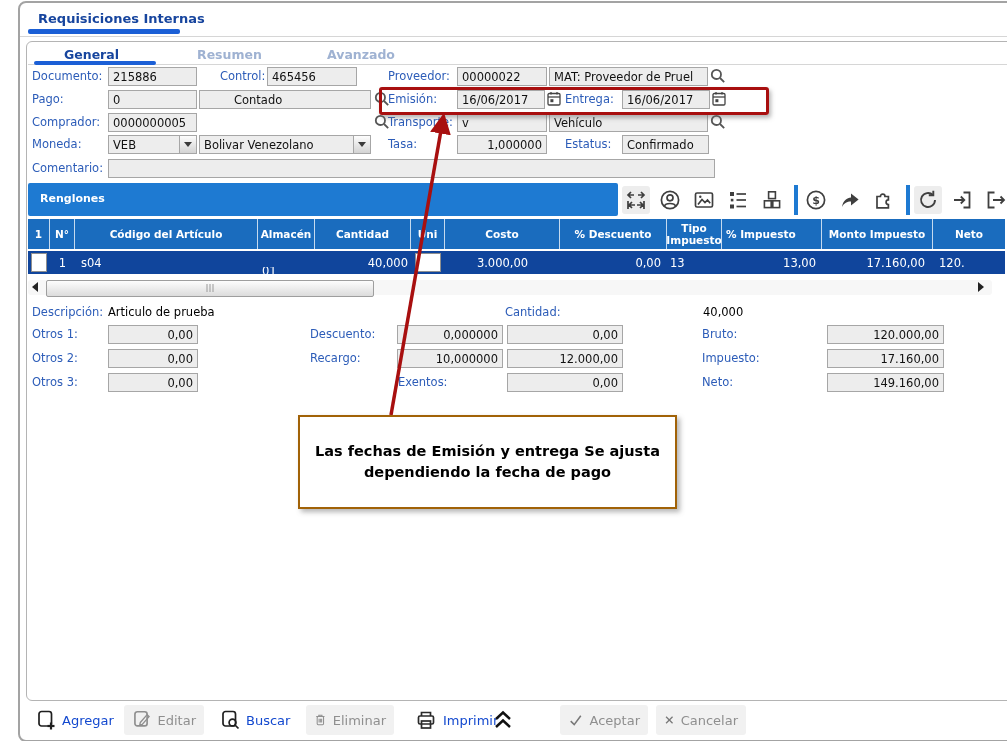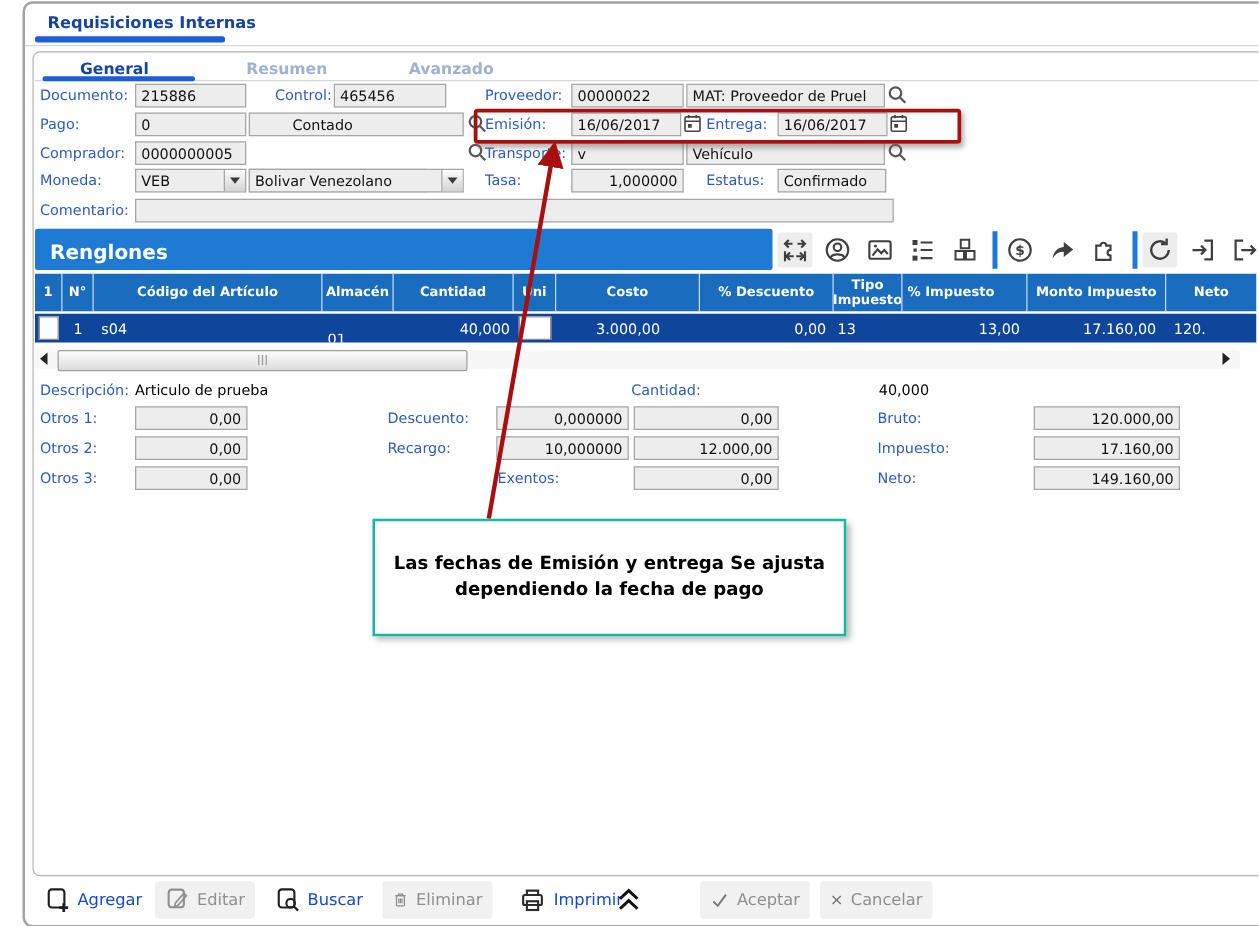--- a/index.html
+++ b/index.html
@@ -24,40 +24,40 @@
   #panel{position:absolute;left:6px;top:38px;width:994px;height:658px;border:1px solid #b4b4b4;border-radius:6px;background:#fff;}
   
   .dd{position:absolute;height:19px;box-sizing:border-box;background:#ededed;border:1px solid #a6a6a6;}
   .dd .txt{position:absolute;left:4px;top:2px;font-size:11.5px;color:#111;white-space:nowrap;}
   .dd .btn{position:absolute;right:0;top:0;width:17px;height:17px;background:linear-gradient(#fdfdfd,#d3d3d3);
            border-left:1px solid #a6a6a6;box-sizing:border-box;}
   .dd .btn:after{content:"";position:absolute;left:4px;top:6px;border-left:4px solid transparent;
            border-right:4px solid transparent;border-top:5px solid #3a3a3a;}
   
   #rbar{position:absolute;left:8px;top:180px;width:590px;height:33px;background:#1e7ad2;border-radius:2px;}
-  #rbar span{position:absolute;left:12px;top:9px;color:#fff;font-weight:bold;font-size:16px;}
+  #rbar span{position:absolute;left:12px;top:9px;color:#fff;font-weight:bold;font-size:11px;}
   .ticon{position:absolute;top:183px;width:28px;height:28px;display:flex;align-items:center;justify-content:center;cursor:pointer;}
   .ticon.bg{background:#ededed;border-radius:3px;}
   .tsep{position:absolute;top:182px;width:4px;height:30px;background:#1e7ad2;}
   
   #thead{position:absolute;left:8px;top:216px;width:977px;height:30px;background:#1a6cbe;display:flex;}
   #thead .hc{box-sizing:border-box;border-right:1px solid rgba(255,255,255,.75);color:#fff;font-weight:bold;
              font-size:10.5px;display:flex;align-items:center;justify-content:center;text-align:center;line-height:1.15;overflow:hidden;}
   #thead .hc:last-child{border-right:none;}
   #trow{position:absolute;left:8px;top:248px;width:977px;height:23px;background:#10459c;display:flex;cursor:pointer;}
   #trow .rc{box-sizing:border-box;color:#fff;font-size:11.5px;display:flex;align-items:center;overflow:hidden;}
   .wbox{background:#fff;border:1px solid #8f8f8f;box-sizing:border-box;}
   
   .sb-arrow{position:absolute;width:0;height:0;cursor:pointer;}
   #sb-thumb{position:absolute;left:26px;top:277px;width:326px;height:15px;border:1px solid #9e9e9e;border-radius:2px;
             background:linear-gradient(#fdfdfd,#dcdcdc);cursor:pointer;}
   #sb-thumb .grip{position:absolute;left:50%;top:3px;transform:translateX(-50%);display:flex;gap:2px;}
   #sb-thumb .grip i{width:1px;height:8px;background:#9a9a9a;}
   
-  #callout{position:absolute;left:278px;top:412px;width:379px;height:94px;background:#fff;border:2px solid #14b8a6;
+  #callout{position:absolute;left:278px;top:412px;width:379px;height:94px;background:#fff;border:2px solid #a16207;
            box-shadow:3px 3px 5px rgba(90,90,90,.45);box-sizing:border-box;display:flex;flex-direction:column;
            justify-content:center;text-align:center;font-weight:bold;font-size:14.5px;color:#000;line-height:1.45;}
   #redbox{position:absolute;left:359px;top:84px;width:390px;height:28px;border:3px solid #a80f0f;border-radius:3px;
           box-shadow:2px 3px 4px rgba(110,110,110,.5);box-sizing:border-box;}
   
   .fbtn{position:absolute;top:702px;height:30px;display:flex;align-items:center;gap:6px;padding:0 8px;
         box-sizing:border-box;border-radius:3px;cursor:pointer;background:transparent;border:none;
         font-family:"DejaVu Sans",sans-serif;font-size:13px;}
   .fbtn.gray{background:#f1f1f1;}
   .fbtn .lbl-blue{color:#1349cf;}

